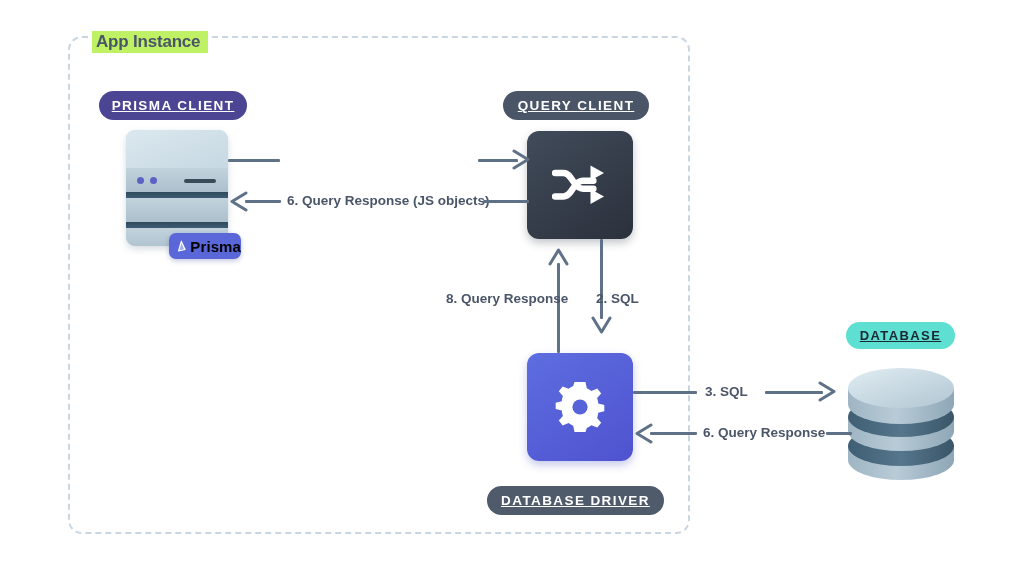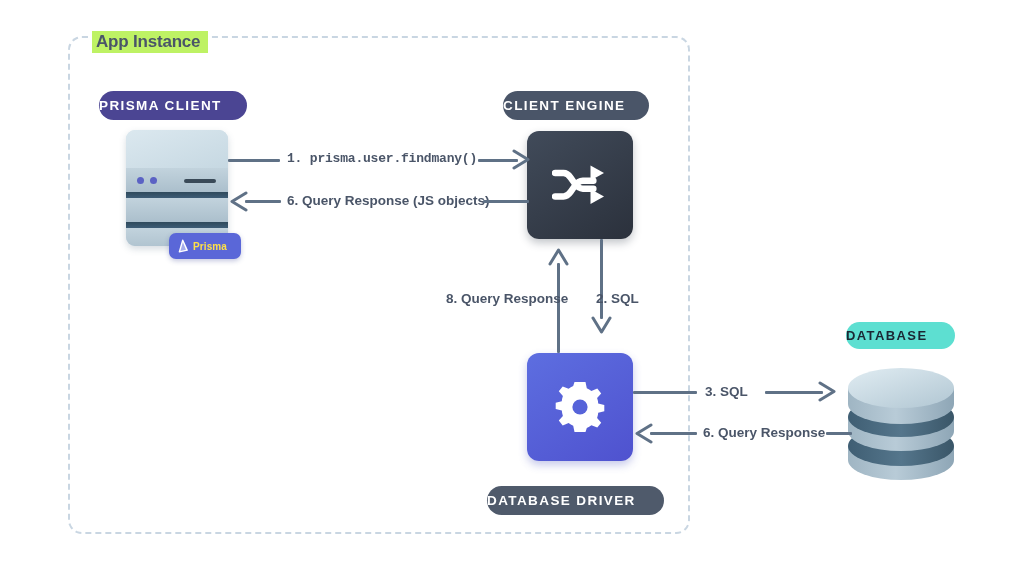--- a/index.html
+++ b/index.html
@@ -41,24 +41,26 @@
     background: #bef264;
     padding: 0 8px 0 4px;
     line-height: 22px;
   }
 
   
   .pill {
     position: absolute;
     display: flex;
     align-items: center;
+    justify-content: center;
     border-radius: 999px;
     font-weight: bold;
     letter-spacing: 1.4px;
     white-space: nowrap;
+    text-decoration: underline;
   }
   .pill-prisma-client {
     left: 99px;
     top: 91px;
     width: 148px;
     height: 29px;
     background: #4b4593;
     color: #ffffff;
     font-size: 13.5px;
   }
@@ -155,22 +157,22 @@
     background: #5a67d8;
     display: flex;
     align-items: center;
     gap: 4px;
     padding-left: 7px;
     box-sizing: border-box;
     box-shadow: 0 2px 5px rgba(60,70,150,0.3);
   }
   .prisma-badge .logo { width: 13px; height: 15px; display: block; }
   .prisma-badge .txt {
-    color: #fde047;
-    font-size: 10px;
+    color: #000000;
+    font-size: 15px;
     font-weight: bold;
     letter-spacing: 0.1px;
   }
 
   
   .query-engine-box {
     position: absolute;
     left: 527px;
     top: 131px;
     width: 106px;
@@ -262,21 +264,21 @@
 
   <div class="prisma-badge">
     <svg class="logo" viewBox="0 0 20 24">
       <path d="M11.2 1.2 L18.6 17.4 a1 1 0 0 1 -0.7 1.4 L5.1 21.6 a1 1 0 0 1 -1.2 -1.3 L9.3 1.5 a1 1 0 0 1 1.9 -0.3 Z" fill="#ffffff"></path>
       <path d="M10.6 5.2 L15.6 17.3 L6.6 19.3 Z" fill="#5a67d8" opacity="0.55"></path>
     </svg>
     <span class="txt">Prisma</span>
   </div>
 
   <div class="pill pill-query-engine">
-    <span>CLIENT ENGINE</span>
+    <span>QUERY CLIENT</span>
   </div>
 
   <div class="query-engine-box">
     <svg width="56" height="50" viewBox="0 0 56 50">
       <path d="M3 13 h8.5 c3.2 0 5 1.6 7.1 4.6 l3.6 5.2 c2.8 4 4.7 5.9 8.6 5.9 h10.6" stroke="#ffffff" stroke-width="6.4" fill="none" stroke-linecap="round"></path>
       <path d="M3 36.5 h8.5 c3.2 0 5 -1.6 7.1 -4.6 l3.6 -5.2 c2.8 -4 4.7 -5.9 8.6 -5.9 h10.6" stroke="#ffffff" stroke-width="6.4" fill="none" stroke-linecap="round"></path>
       <path d="M38.5 5.5 L52 13 L38.5 20.5 Z" fill="#ffffff"></path>
       <path d="M38.5 29 L52 36.5 L38.5 44 Z" fill="#ffffff"></path>
     </svg>
   </div>
@@ -320,21 +322,20 @@
 
       <path d="M3 55 v14 a53 20 0 0 0 106 0 v-14 Z" fill="url(#discSide)"></path>
       <ellipse cx="56" cy="55" rx="53" ry="20" fill="url(#gapDark)"></ellipse>
 
       <path d="M3 26 v16 a53 20 0 0 0 106 0 v-16 Z" fill="url(#discSide)"></path>
       <ellipse cx="56" cy="26" rx="53" ry="20" fill="url(#discTop)"></ellipse>
     </svg>
   </div>
 
   <div class="hline" style="left:228px; top:159px; width:52px;"></div>
-  <div class="edge-label mono" style="left:287px; top:151px;">1. prisma.user.findmany()</div>
   <div class="hline" style="left:478px; top:159px; width:40px;"></div>
   <svg class="arrowhead" style="left:512px; top:149px;" width="20" height="21" viewBox="0 0 20 21">
     <path d="M2 2 L16 10.5 L2 19" stroke="#5f7186" stroke-width="3" fill="none" stroke-linecap="round" stroke-linejoin="round"></path>
   </svg>
 
   <svg class="arrowhead" style="left:228px; top:191px;" width="20" height="21" viewBox="0 0 20 21">
     <path d="M18 2 L4 10.5 L18 19" stroke="#5f7186" stroke-width="3" fill="none" stroke-linecap="round" stroke-linejoin="round"></path>
   </svg>
   <div class="hline" style="left:245px; top:200px; width:36px;"></div>
   <div class="edge-label" style="left:287px; top:193px;">6. Query Response (JS objects)</div>

